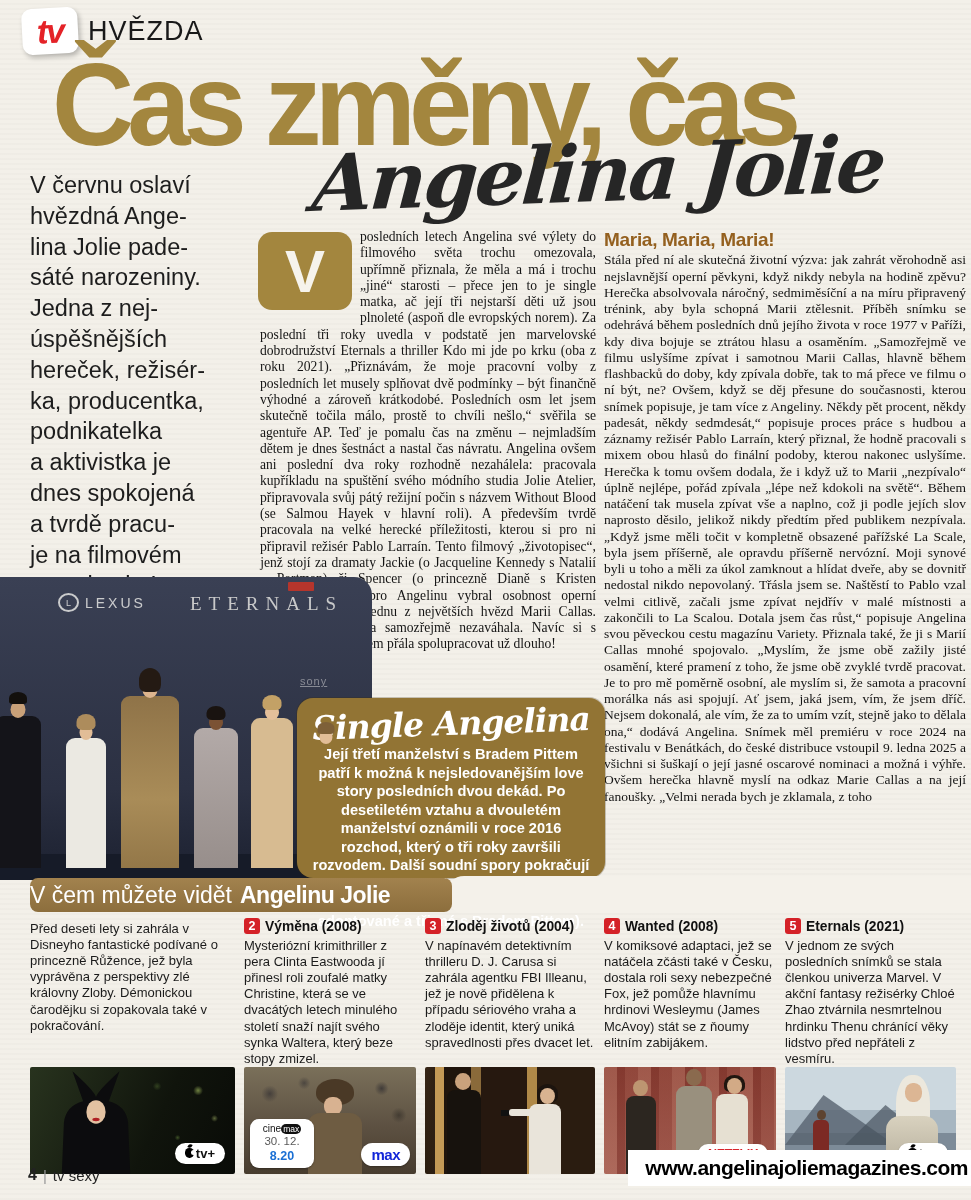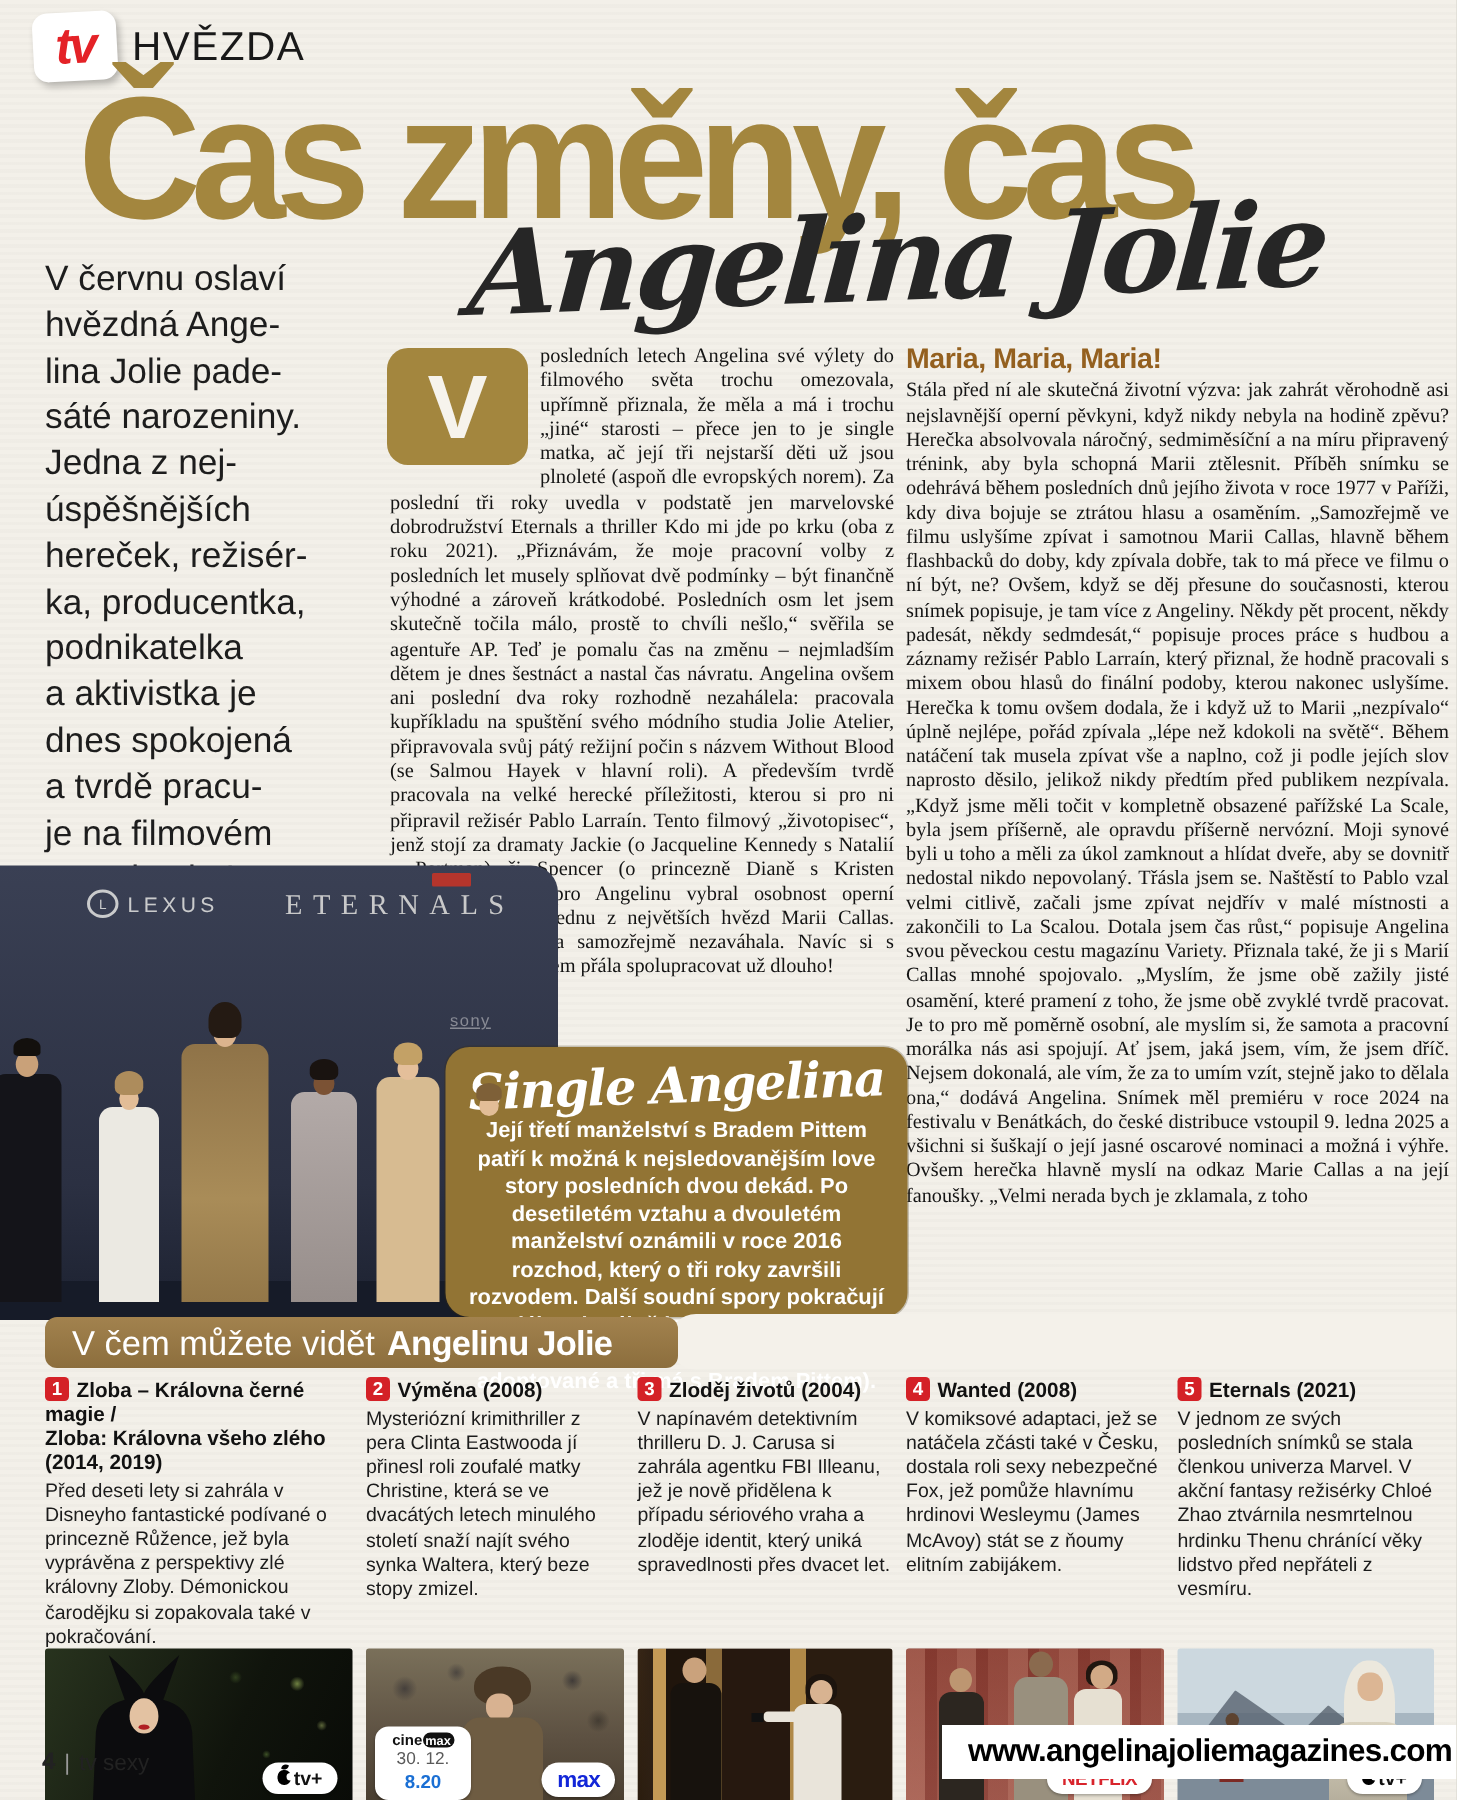--- a/index.html
+++ b/index.html
@@ -62,21 +62,21 @@
         border-radius:16px;box-shadow:0 0 0 1px rgba(60,45,10,.25);color:#fff;text-align:center;}
   .single-title{font-family:"DejaVu Serif",serif;font-style:italic;font-weight:bold;font-size:33px;
         letter-spacing:-1px;margin-top:6px;transform:rotate(-2deg);}
   .single-text{font-size:14.6px;font-weight:bold;line-height:1.27;padding:2px 13px 0 13px;text-align:center;}
 
   
   .bar-extension{position:absolute;left:446px;top:876px;width:525px;height:37px;background:#f4f1ea;
         border-radius:18px 0 0 18px;}
   .film-bar{position:absolute;left:30px;top:878px;width:422px;height:34px;border-radius:8px;
         background:linear-gradient(180deg,#a2824e,#8c6e3d);display:flex;align-items:center;
-        padding-left:18px;box-sizing:border-box;color:#fff;font-size:23px;}
+        padding-left:0;box-sizing:border-box;color:#fff;font-size:23px;}
   .film-bar b{margin-left:8px;letter-spacing:-0.5px;}
 
   
   .film-grid{position:absolute;left:30px;top:918px;width:936px;height:242px;display:grid;
         grid-template-columns:205px 172px 170px 172px 171px;grid-gap:0 9px;}
   .card{display:flex;flex-direction:column;}
   .card-title{font-size:13.8px;font-weight:bold;line-height:1.16;color:#111;white-space:pre-line;}
   .num{display:inline-block;width:16px;height:16px;background:#d42127;color:#fff;border-radius:3px;
        text-align:center;font-size:12.5px;line-height:16px;margin-right:5px;vertical-align:1px;}
   .card-desc{font-size:13px;line-height:1.24;color:#1b1b1b;margin-top:3px;}
@@ -87,21 +87,21 @@
   .appletv{font-size:13px;color:#111;letter-spacing:0;}
   .apple{display:inline-block;width:9px;height:10px;background:#000;border-radius:45% 45% 48% 48%;
          position:relative;margin-right:2px;}
   .apple::before{content:"";position:absolute;top:-4px;left:3px;width:4px;height:4px;background:#000;
          border-radius:70% 0 70% 0;transform:rotate(25deg);}
   .apple::after{content:"";position:absolute;top:2px;right:-2px;width:5px;height:5px;background:#fff;border-radius:50%;}
   .netflix{font-size:12.5px;color:#d8242c;letter-spacing:-0.3px;}
   .maxpill{font-size:15px;color:#1226d8;letter-spacing:-0.5px;}
   .cinemax-box{position:absolute;left:6px;bottom:6px;width:58px;background:#fff;border-radius:9px;
         padding:4px 3px;text-align:center;line-height:1.2;box-shadow:0 1px 2px rgba(0,0,0,.3);}
-  .cinemax-logo{font-size:10px;font-weight:bold;color:#111;}
+  .cinemax-logo{font-size:10px;font-weight:normal;color:#111;}
   .cinemax-logo .circ{background:#111;color:#fff;border-radius:8px;padding:0 2px;font-size:8.5px;}
   .cinemax-date{font-size:11.5px;color:#5a5a5a;}
   .cinemax-time{font-size:12.5px;color:#1a6fd4;font-weight:bold;}
 
   
   .t1{background:linear-gradient(115deg,#28331e 0%,#10140c 60%,#090b07 100%);}
   .t1 .bokeh{position:absolute;inset:0;background:
       radial-gradient(circle 7px at 82% 22%,rgba(190,220,110,.55),transparent 70%),
       radial-gradient(circle 5px at 90% 48%,rgba(210,230,130,.4),transparent 70%),
       radial-gradient(circle 4px at 72% 66%,rgba(150,200,90,.35),transparent 70%),
@@ -242,22 +242,20 @@
 
   <div class="bar-extension"></div>
   <div class="film-bar">
     <span>V čem můžete vidět</span>
     <b>Angelinu Jolie</b>
   </div>
 
   <div class="film-grid">
 
     <div class="card">
-      <div class="card-title"><span class="num">1</span><span>Zloba – Královna černé magie /
-Zloba: Královna všeho zlého (2014, 2019)</span></div>
       <div class="card-desc">Před deseti lety si zahrála v Disneyho fantastické podívané o princezně Růžence, jež byla vyprávěna z perspektivy zlé královny Zloby. Démonickou čarodějku si zopakovala také v pokračování.</div>
       <div class="thumb t1">
         <div class="bokeh"></div>
         <svg width="120" height="107" style="position:absolute;left:6px;bottom:0;" viewBox="0 0 100 100">
           <path d="M18 100 L20 52 Q22 36 38 32 L28 4 Q48 22 50 28 Q52 22 72 4 L62 32 Q78 36 80 52 L82 100 Z" fill="#0c0c0e"></path>
           <ellipse cx="50" cy="42" rx="9" ry="11" fill="#e3c2a2"></ellipse>
           <ellipse cx="50" cy="49" rx="3.4" ry="1.6" fill="#b01f23"></ellipse>
         </svg>
         <div class="pill appletv" style="right:10px;bottom:10px;">
           <span class="apple"></span>

